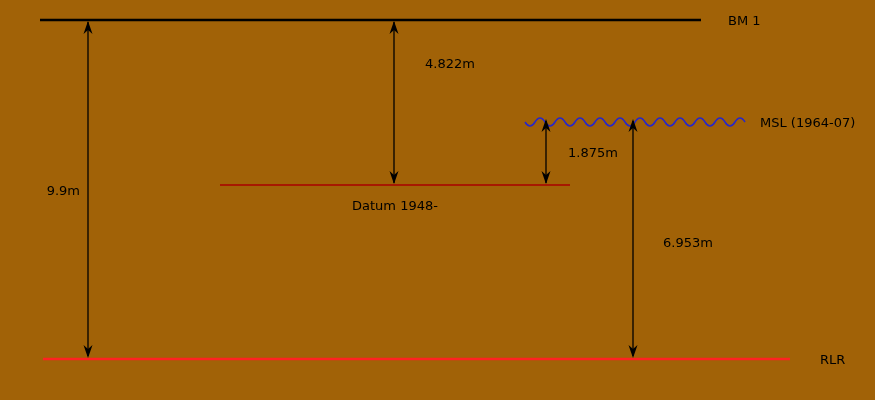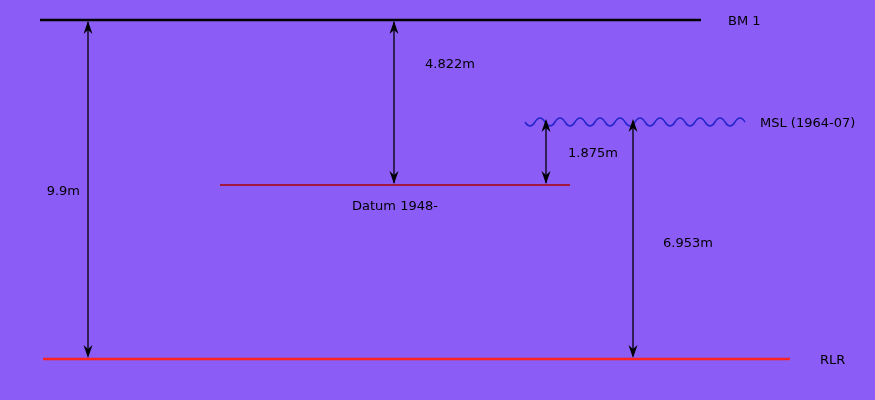--- a/index.html
+++ b/index.html
@@ -4,21 +4,21 @@
 <style>
   html, body {
     margin: 0;
     padding: 0;
     background: #ffffff;
   }
   .stage {
     position: relative;
     width: 875px;
     height: 400px;
-    background: #8b5cf6;
+    background: #a16207;
     overflow: hidden;
   }
   svg text {
     font-family: "DejaVu Sans", "Liberation Sans", sans-serif;
     font-size: 13px;
     fill: #000000;
   }
   .lvl-line { fill: none; }
   .arrow-shaft { stroke-width: 1.3; }
 </style>

